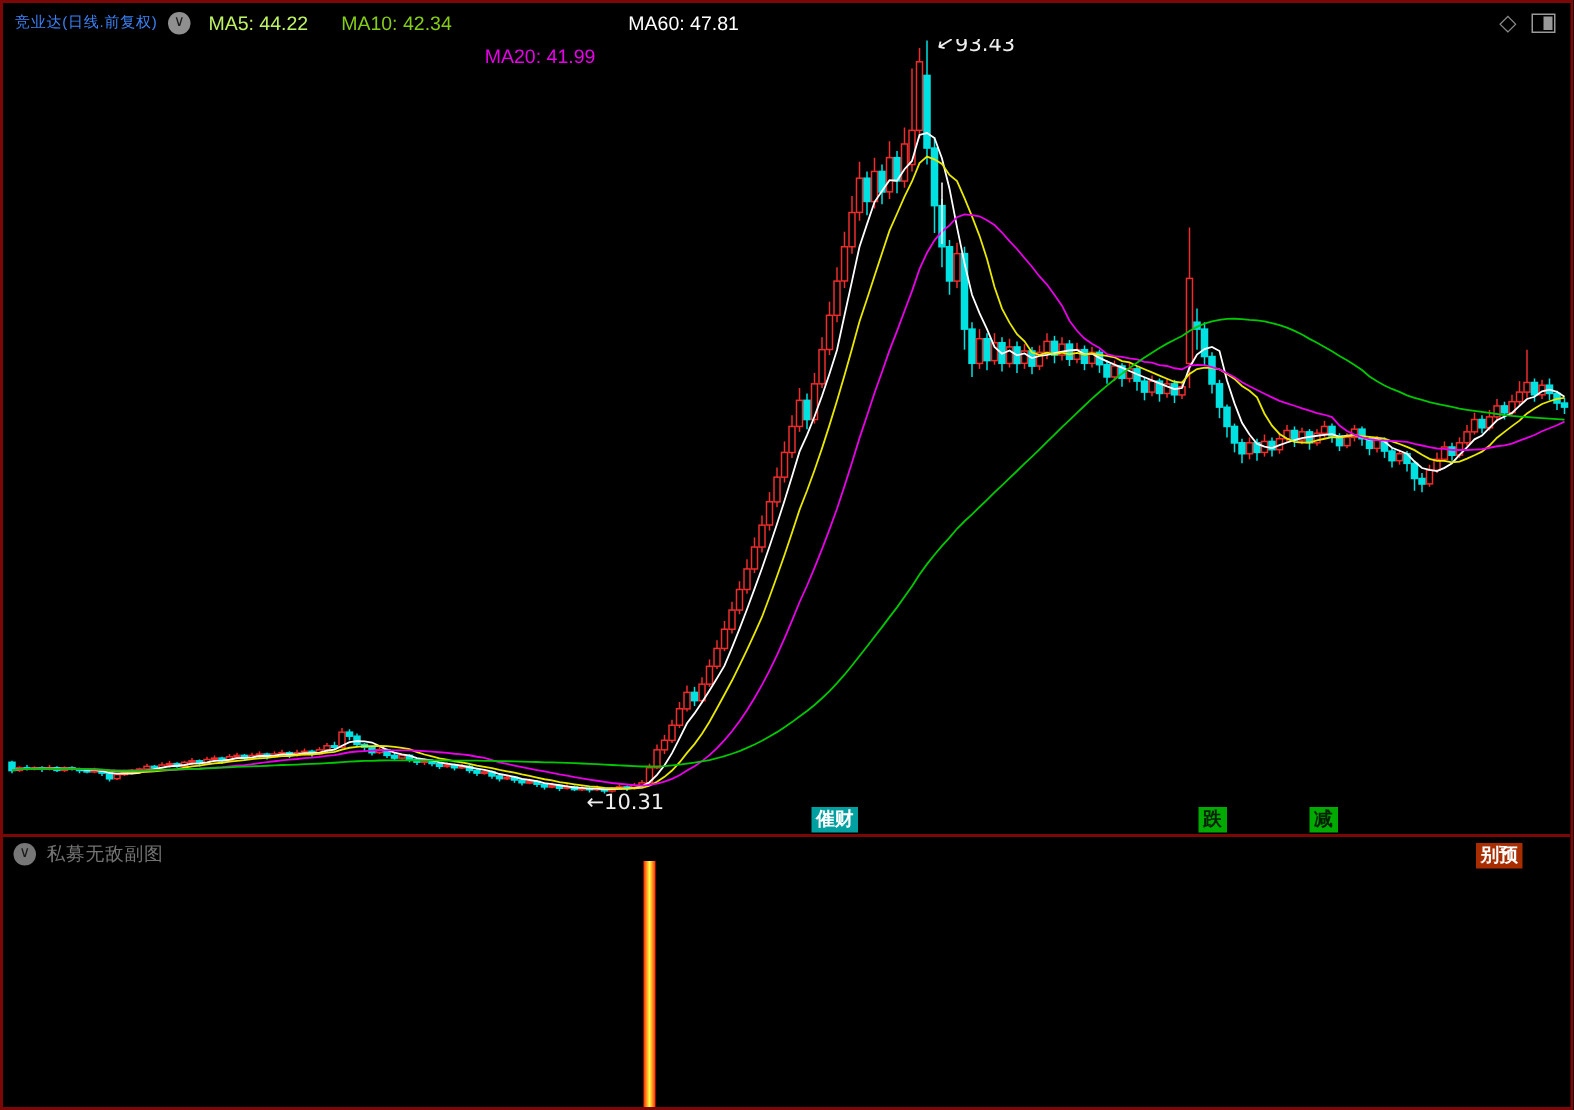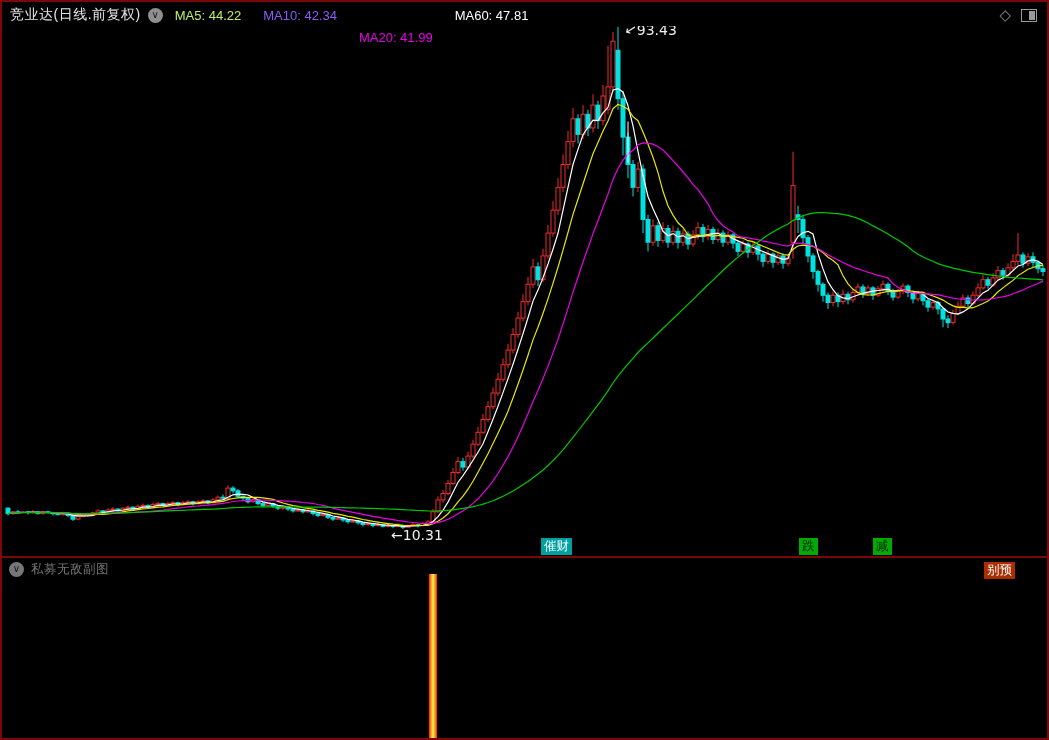--- a/index.html
+++ b/index.html
@@ -5,41 +5,41 @@
   html,body{margin:0;padding:0;background:#000;}
   .window{
     position:relative;width:1049px;height:740px;background:#000;
     border:2px solid #7c0707;box-sizing:border-box;overflow:hidden;
     font-family:"Liberation Sans","DejaVu Sans",sans-serif;
   }
   .titlebar{
     position:absolute;left:2px;top:2px;right:2px;height:22px;
     display:flex;align-items:center;background:#000;z-index:5;
   }
-  .title{color:#e5e5e5;font-size:14px;margin-left:6px;letter-spacing:0.5px;}
+  .title{color:#3b82f6;font-size:10px;margin-left:6px;letter-spacing:0.5px;}
   .circle-btn{
     width:15px;height:15px;border-radius:50%;background:#8f8f8f;color:#1a1a1a;
     font-size:10px;line-height:14px;text-align:center;margin-left:7px;flex:0 0 auto;
     user-select:none;
   }
   .ma-label{font-size:13px;margin-left:22px;}
   .tb-right{margin-left:auto;display:flex;align-items:center;margin-right:8px;}
   .diamond{color:#8a8a8a;font-size:15px;margin-right:10px;}
   .split-box{width:14px;height:11px;border:1px solid #9a9a9a;position:relative;background:#000;}
   .split-box .half{position:absolute;right:1px;top:1px;bottom:1px;width:6px;background:#9a9a9a;}
   #chart-svg{position:absolute;left:0;top:0;z-index:1;}
   .anno{
     position:absolute;color:#eee;font-size:14px;z-index:4;white-space:nowrap;
     font-family:"DejaVu Sans","Liberation Sans",sans-serif;
   }
   .anno .arr{display:inline-block;font-size:14px;}
   .anno-high .arr{transform:rotate(-32deg) translateY(-1px);}
   .signal{
     position:absolute;top:536px;height:17px;line-height:17px;z-index:4;
-    font-size:12.5px;padding:0 3px;font-weight:normal;white-space:nowrap;
+    font-size:12.5px;padding:0 3px;font-weight:bold;white-space:nowrap;
   }
   .hsep{position:absolute;left:0;right:0;height:2px;background:#7c0707;z-index:6;}
   .subheader{
     position:absolute;left:2px;top:558px;right:2px;height:18px;display:flex;
     align-items:center;z-index:5;background:transparent;
   }
   .subheader .circle-btn{margin-left:5px;background:#777;}
   .subtitle{color:#737373;font-size:12.5px;margin-left:7px;letter-spacing:0.5px;text-align:right;}
 </style>
 </head>
@@ -476,21 +476,21 @@
           <stop offset="1" stop-color="#ff2400"></stop>
         </linearGradient>
       </defs>
       <rect x="427" y="572" width="8" height="164" fill="url(#sg)"></rect>
     </svg>
 
   <div class="titlebar">
     <span class="title">竞业达(日线.前复权)</span>
     <span class="circle-btn">∨</span>
     <span class="ma-label" style="color: #bef264; margin-left: 12px;">MA5: 44.22</span>
-    <span class="ma-label" style="color: #8b5cf6;">MA10: 42.34</span>
+    <span class="ma-label" style="color: #84cc16;">MA10: 42.34</span>
     <span class="ma-label" style="color: rgb(232, 0, 232); margin-top: 44px;">MA20: 41.99</span>
     <span class="ma-label" style="color: #ffffff;">MA60: 47.81</span>
     <span class="tb-right">
       <span class="diamond">◇</span>
       <span class="split-box">
           <span class="half"></span>
         </span>
     </span>
   </div>
 

